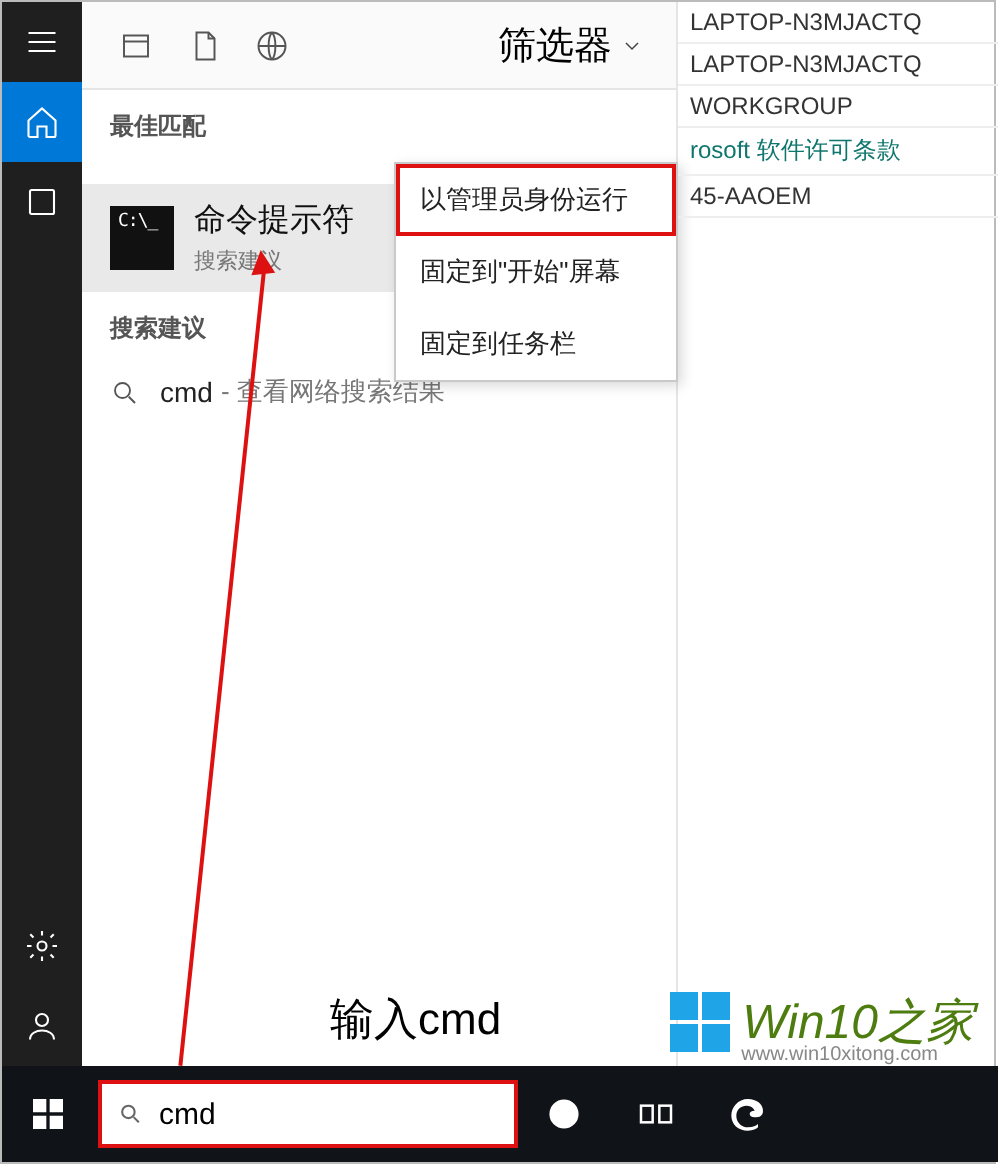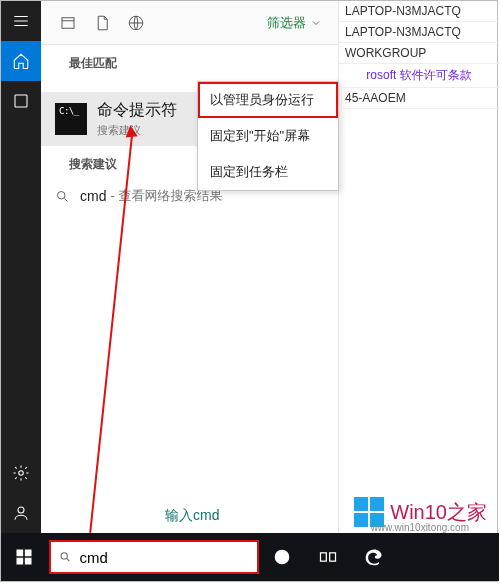--- a/index.html
+++ b/index.html
@@ -10,59 +10,59 @@
 .left-rail { position: absolute; left: 0; top: 0; width: 40px; height: 532px; background: #1f1f1f; display: flex; flex-direction: column; align-items: center; }
 .rail-item { width: 40px; height: 40px; display: flex; align-items: center; justify-content: center; color: #fff; }
 .rail-item.active { background: #0078d7; }
 .rail-item svg { width: 18px; height: 18px; fill: none; stroke: #fff; stroke-width: 1.4; }
 .rail-spacer { flex: 1; }
 
 .search-panel { position: absolute; left: 40px; top: 0; width: 298px; height: 532px; background: #fff; border-right: 1px solid #e5e5e5; }
 .sp-header { height: 44px; display: flex; align-items: center; padding: 0 10px; border-bottom: 1px solid #e5e5e5; background:#fafafa; }
 .sp-hicon { width: 34px; height: 34px; display: flex; align-items: center; justify-content: center; color:#555; }
 .sp-hicon svg { width: 18px; height: 18px; fill: none; stroke: #555; stroke-width: 1.3; }
-.sp-filter { margin-left: auto; display: flex; align-items: center; font-size: 13px; color:#15803d; padding: 4px 6px; }
+.sp-filter { margin-left: auto; display: flex; align-items: center; font-size: 19px; color:#000000; padding: 4px 6px; }
 .sp-filter svg { width: 12px; height: 12px; stroke:#444; stroke-width:1.5; fill:none; margin-left:4px; }
 
-.sec-label { font-size: 12px; color:#555; padding: 10px 28px 6px; font-weight: bold; }
+.sec-label { font-size: 12px; color:#555; padding: 10px 14px 6px; font-weight: bold; }
 .best-match { display:flex; align-items:center; padding: 8px 14px; background:#e9e9e9;margin-top:14px; }
 .bm-icon { width:32px; height:32px; background:#111; color:#fff; font-size:9px; display:flex; align-items:flex-start; justify-content:flex-start; padding:3px 4px; font-family: Consolas, monospace; letter-spacing: -0.5px; }
 .bm-text { margin-left:10px; }
 .bm-title { font-size:16px; color:#111; }
 .bm-sub { font-size:11px; color:#777; margin-top:2px; }
 
 .sug-row { display:flex; align-items:center; padding: 8px 14px; font-size:14px; color:#222; }
 .sug-row svg { width:15px; height:15px; stroke:#555; fill:none; stroke-width:1.5; margin-right:10px; }
 .sug-rest { color:#777; margin-left:4px; font-size:13px; }
 
 .context-menu { position:absolute; left:196px; top:80px; width:142px; background:#fff; border:1px solid #c9c9c9; box-shadow:2px 2px 6px rgba(0,0,0,.15); font-size:13px; color:#222; }
 .cm-item { padding:9px 12px; white-space:nowrap; }
 .cm-item.hl { border:2px solid #d11; padding:7px 10px; }
 
 .right-info { position:absolute; left:338px; top:0; width:160px; font-size:12px; color:#333; }
 .ri-line { padding: 3px 6px; border-bottom:1px solid #eee; white-space:nowrap; overflow:hidden; }
-.ri-link { color:#6d28d9;text-align:center; }
+.ri-link { color:#0f766e; }
 
 .taskbar { position:absolute; left:0; bottom:0; width:498px; height:48px; background:#101318; display:flex; align-items:center; }
 .tb-btn { width:46px; height:48px; display:flex; align-items:center; justify-content:center; color:#fff; }
 .tb-btn svg { width:20px; height:20px; fill:#fff; }
 .tb-search { margin-left:2px; width:210px; height:34px; background:#fff; border:2px solid #d11; display:flex; align-items:center; padding:0 8px; }
 .tb-search svg { width:14px; height:14px; stroke:#666; fill:none; stroke-width:2; margin-right:8px; }
 .tb-search input { border:none; outline:none; font-size:15px; width:100%; background:transparent; }
 .tb-circle { stroke:#fff; fill:none; stroke-width:1.5; }
 .tb-edge { fill:#129af5; }
 
-.anno { position:absolute; color:#0f766e; font-size:14px; pointer-events:none; }
+.anno { position:absolute; color:#000000; font-size:22px; pointer-events:none; }
 .arrow-line { position:absolute; width:2px; background:#d11; transform-origin: top left; pointer-events:none; }
 .arrow-head { position:absolute; width:0; height:0; border-left:6px solid transparent; border-right:6px solid transparent; border-bottom:12px solid #d11; transform-origin:center; pointer-events:none; }
 
 .watermark { position:absolute; right:10px; bottom:54px; display:flex; align-items:center; gap:6px; }
 .wm-logo { display:grid; grid-template-columns:14px 14px; grid-template-rows:14px 14px; gap:2px; }
 .wm-logo span { background:#1fa4e8; }
-.wm-text { font-size:20px; color:#be185d; font-weight:500; }
+.wm-text { font-size:24px; color:#4d7c0f; font-weight:500;font-style:italic; }
 .wm-url { position:absolute; right:28px; bottom:48px; font-size:10px; color:#888; }
 </style>
 </head>
 <body>
 
 <div class="page">
 
   <div class="left-rail">
     <div class="rail-item">
       <svg viewBox="0 0 24 24">

